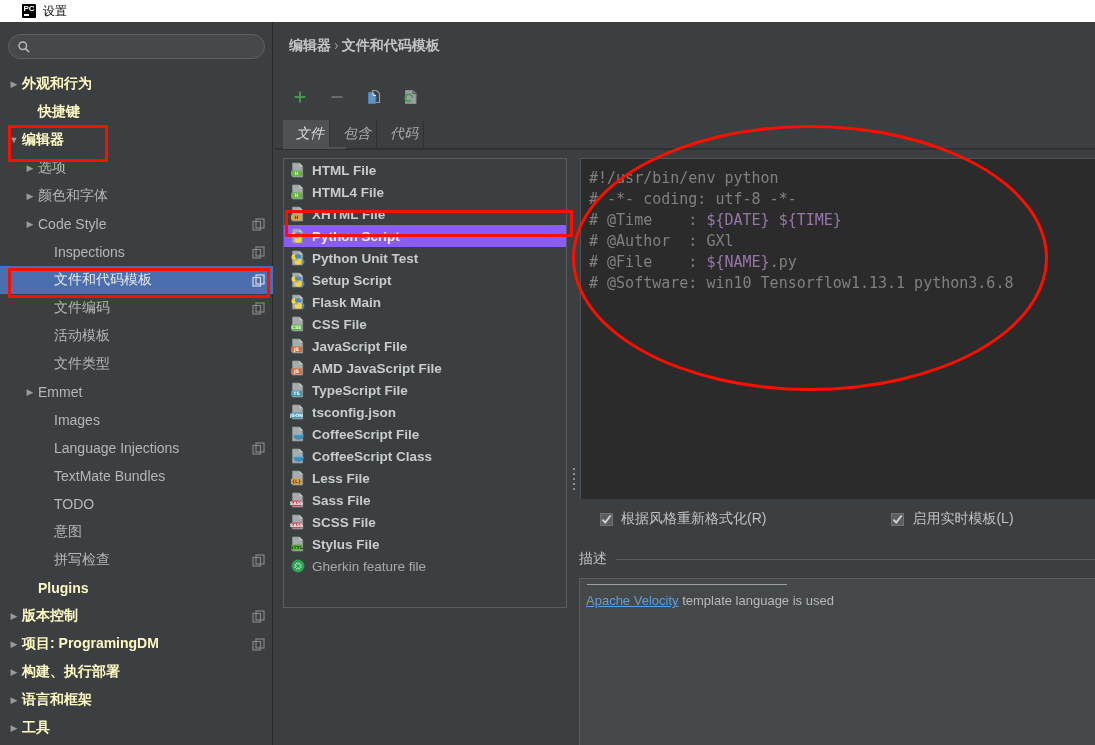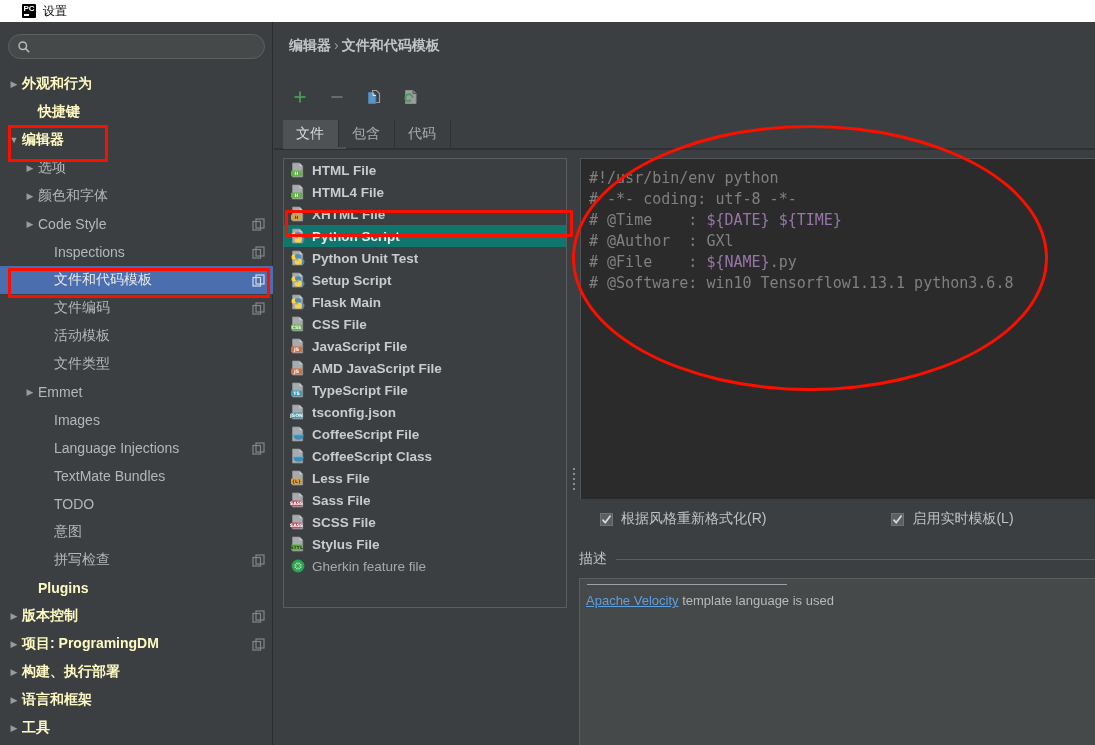--- a/index.html
+++ b/index.html
@@ -97,41 +97,41 @@
   .toolbar { position: absolute; left: 12px; top: 62px; display: flex; align-items: center; gap: 9px; }
   .tb-btn {
     width: 28px; height: 26px; display: flex; align-items: center; justify-content: center;
   }
 
   .tabs {
     position: absolute; left: 9px; top: 98px; display: flex; align-items: flex-end;
     height: 28px;
   }
   .tab {
-    padding: 4px 14px 5px 13px; font-size: 14px; color: #a9acae;
-    border-right: 1px solid #2f3133; height: 28px; display: flex; align-items: center;
+    padding: 4px 5px 5px 13px; font-size: 14px; color: #a9acae;
+    border-right: 1px solid #2f3133; height: 28px; display: flex; align-items: center; font-style: italic;
   }
   .tab.active { background: #4e5254; color: #dcdcdc; }
   .tab-underline {
     position: absolute; left: 0; top: 126px; width: 821px; height: 2px; background: #2f3133;
   }
   .tab-active-mark {
     position: absolute; left: 9px; top: 125px; width: 63px; height: 2px; background: #4e5254;
   }
 
   
   .filelist {
     position: absolute; left: 9px; top: 136px; width: 284px; height: 450px;
     background: #3c3f41; border: 1px solid #5a5d5e;
     overflow: hidden;
   }
   .file-row {
     height: 22px; display: flex; align-items: center; padding-left: 6px; white-space: nowrap;
   }
-  .file-row.sel { background: #0f766e; }
+  .file-row.sel { background: #8b5cf6; }
   .file-ico { width: 16px; height: 16px; flex: 0 0 auto; margin-right: 6px; }
   .file-label { font-size: 13.5px; font-weight: bold; color: #c8ccce; }
   .file-row.sel .file-label { color: #e9e9e9; }
   .file-label.dim { font-weight: normal; color: #a6a9ab; }
 
   
   .splitter {
     position: absolute; left: 297px; top: 136px; width: 9px; height: 450px;
   }
   .grip {

